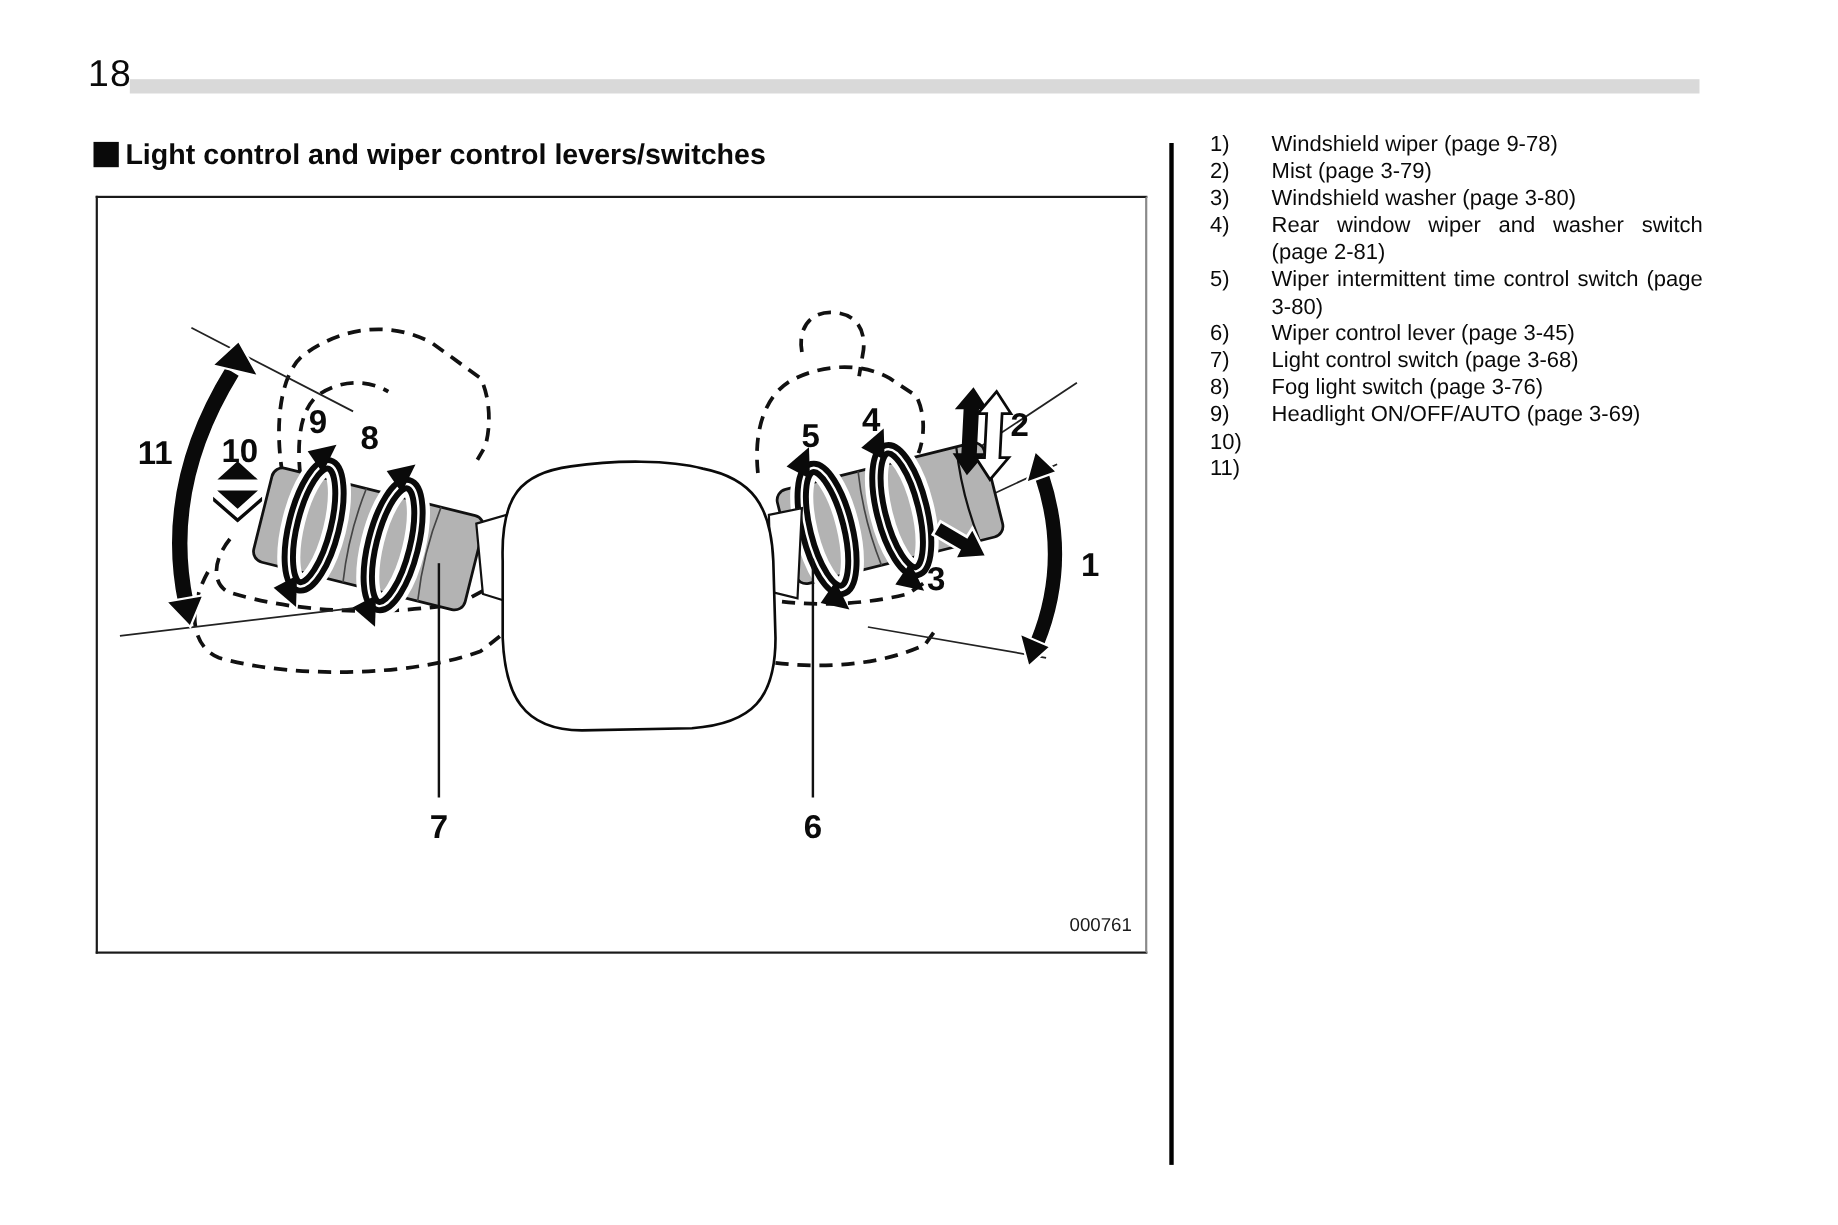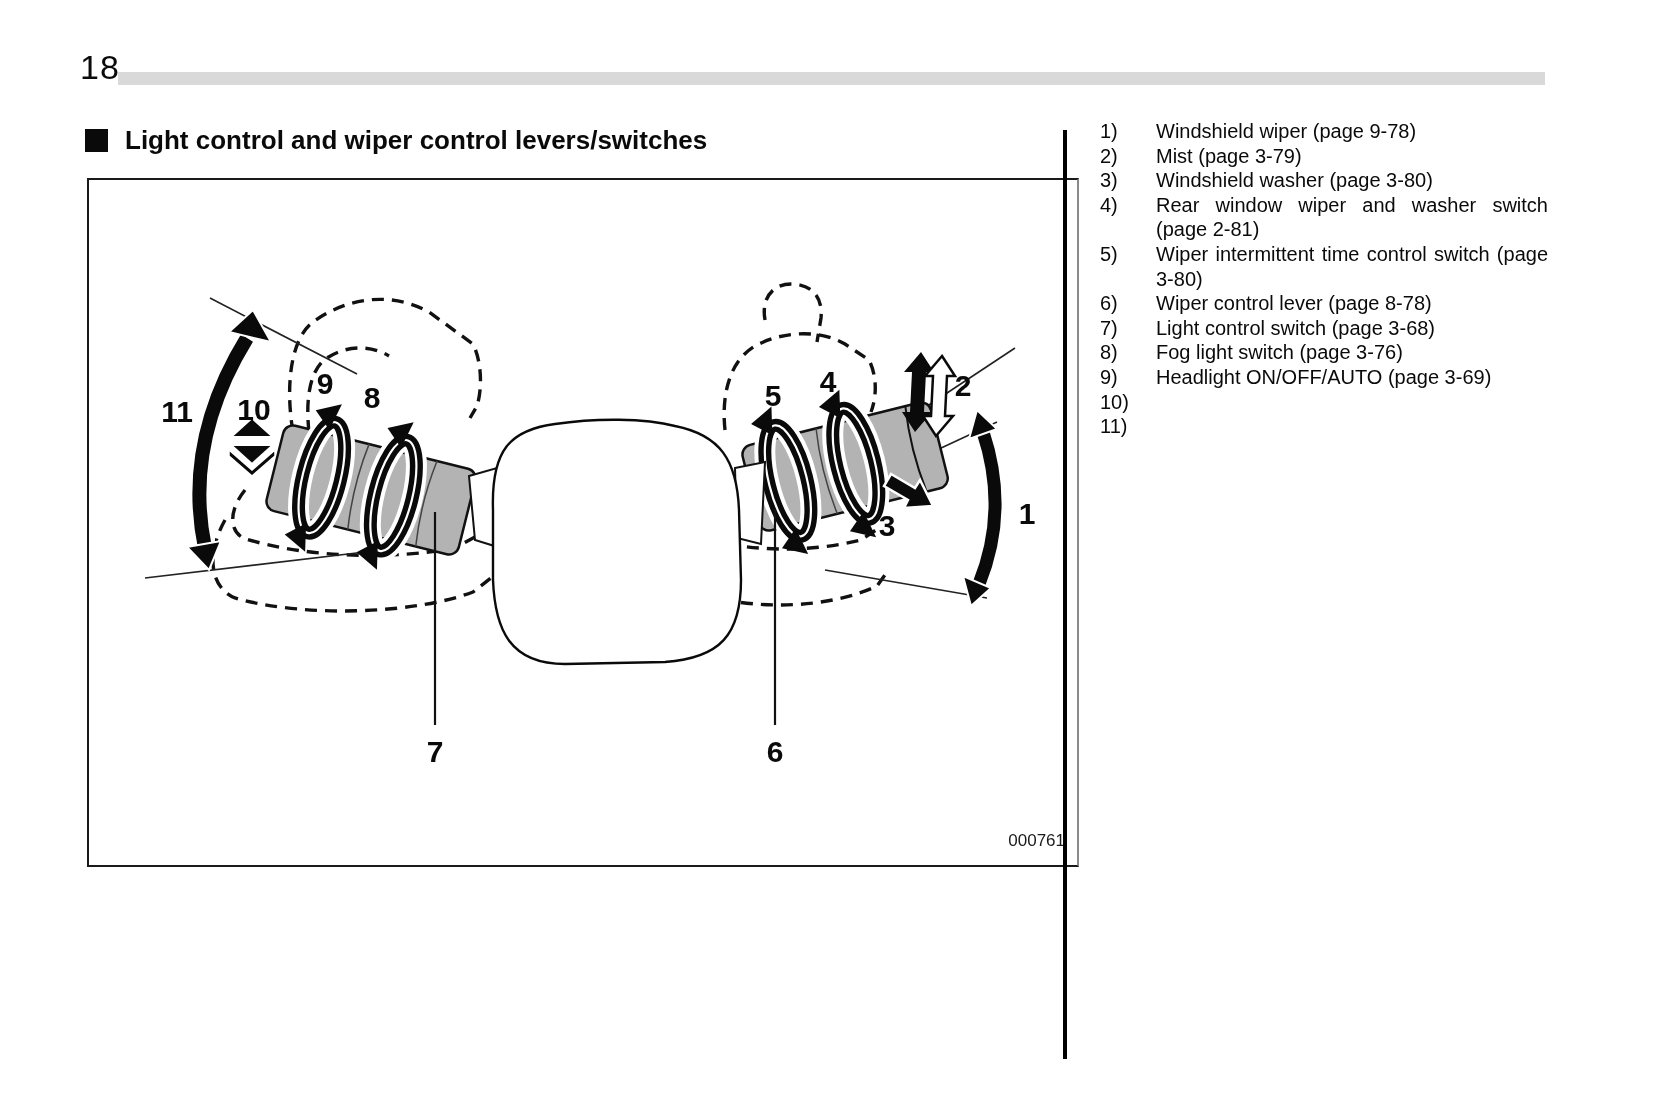--- a/index.html
+++ b/index.html
@@ -12,28 +12,28 @@
   .page-number{
     position:absolute;left:80px;top:48px;font-size:34px;font-weight:normal;
     letter-spacing:1px;
   }
   .header-rule{
     position:absolute;left:118px;top:72px;width:1427px;height:13px;
     background:#d9d9d9;
   }
   
   .section-heading{
-    position:absolute;left:85px;top:125px;display:flex;align-items:center;gap:17px;
+    position:absolute;left:85px;top:125px;display:flex;align-items:center;gap:6px;
     font-size:26px;font-weight:bold;white-space:nowrap;
   }
   .section-marker{width:23px;height:23px;background:#0a0a0a;flex:0 0 auto;}
   
   .figure-frame{
     position:absolute;left:87px;top:178px;width:952px;height:685px;
-    border:2px solid #1a1a1a;border-right-color:#8a8a8a;background:#fff;padding-left:36px;
+    border:2px solid #1a1a1a;border-right-color:#8a8a8a;background:#fff;
   }
   .figure-frame svg{display:block;width:100%;height:100%;}
   
   .column-divider{
     position:absolute;left:1063px;top:130px;width:4px;height:929px;background:#000;
   }
   
   .legend{
     position:absolute;left:1100px;top:119px;width:448px;
     font-size:20px;line-height:24.6px;
@@ -200,21 +200,21 @@
   <div class="legend-row">
     <span class="legend-num">4)</span>
     <span class="legend-txt">Rear window wiper and washer switch (page 2-81)</span>
   </div>
   <div class="legend-row">
     <span class="legend-num">5)</span>
     <span class="legend-txt">Wiper intermittent time control switch (page 3-80)</span>
   </div>
   <div class="legend-row">
     <span class="legend-num">6)</span>
-    <span class="legend-txt">Wiper control lever (page 8-78)</span>
+    <span class="legend-txt">Wiper control lever (page 3-45)</span>
   </div>
   <div class="legend-row">
     <span class="legend-num">7)</span>
     <span class="legend-txt">Light control switch (page 3-68)</span>
   </div>
   <div class="legend-row">
     <span class="legend-num">8)</span>
     <span class="legend-txt">Fog light switch (page 3-76)</span>
   </div>
   <div class="legend-row">

